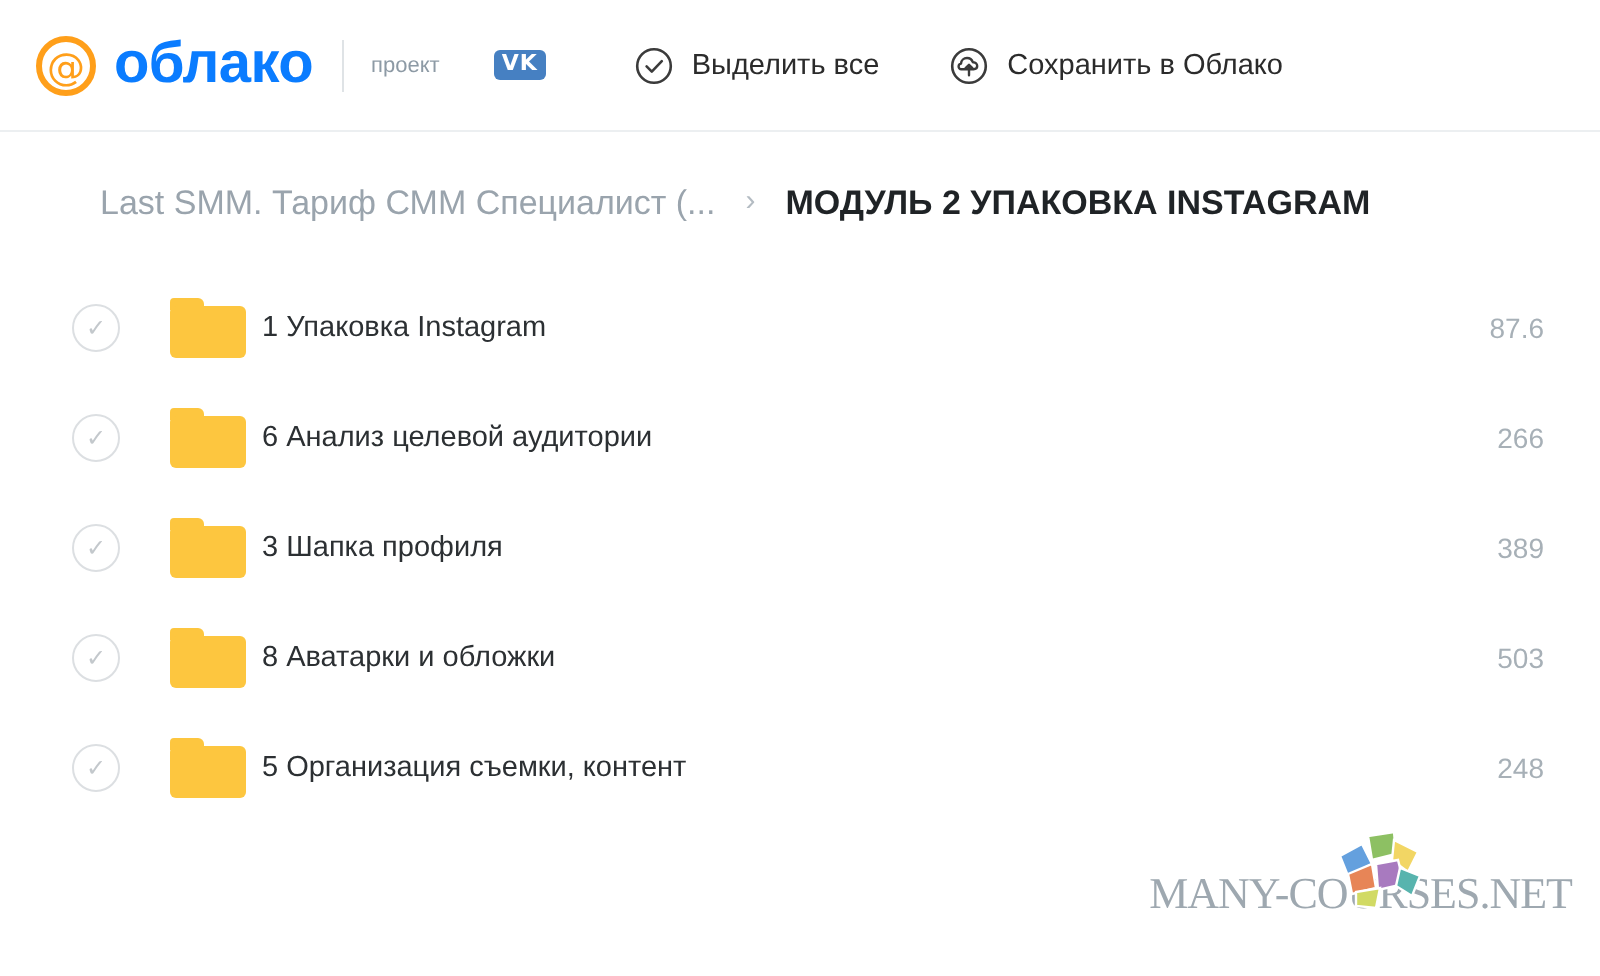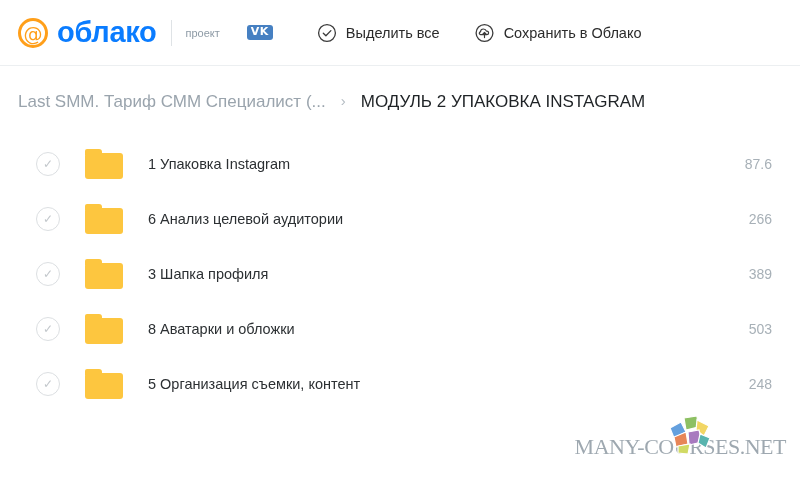--- a/index.html
+++ b/index.html
@@ -94,36 +94,37 @@
     white-space: nowrap;
   }
   .action svg { display: block; }
 
   
   .breadcrumb {
     display: flex;
     align-items: flex-start;
     padding: 26px 18px 0 18px;
     gap: 15px;
+    margin-left: 32px;
   }
   .crumb-muted {
     font-size: 17px;
     color: #9aa4ad;
     cursor: pointer;
     white-space: nowrap;
   }
   .crumb-chevron {
     color: #b4bcc3;
     font-size: 15px;
     user-select: none;
   }
   .crumb-current {
     font-size: 17px;
     color: #1f2326;
-    font-weight: normal;
+    font-weight: bold;
     white-space: nowrap;
   }
 
   
   .list {
     margin-top: 24px;
     padding: 0 18px;
   }
   .row {
     display: flex;
@@ -158,21 +159,21 @@
     border-radius: 2px 3px 0 0;
   }
   .folder .body {
     position: absolute;
     left: 0; top: 4px;
     width: 38px; height: 26px;
     background: #fdc63f;
     border-radius: 3px;
   }
   .row-name {
-    margin-left: 25px;
+    margin-left: 8px;
     font-size: 14.5px;
     color: #2c3033;
     flex: 1;
     white-space: nowrap;
     overflow: hidden;
     text-overflow: ellipsis;
   }
   .row-size {
     font-size: 14px;
     color: #a7b0b7;

